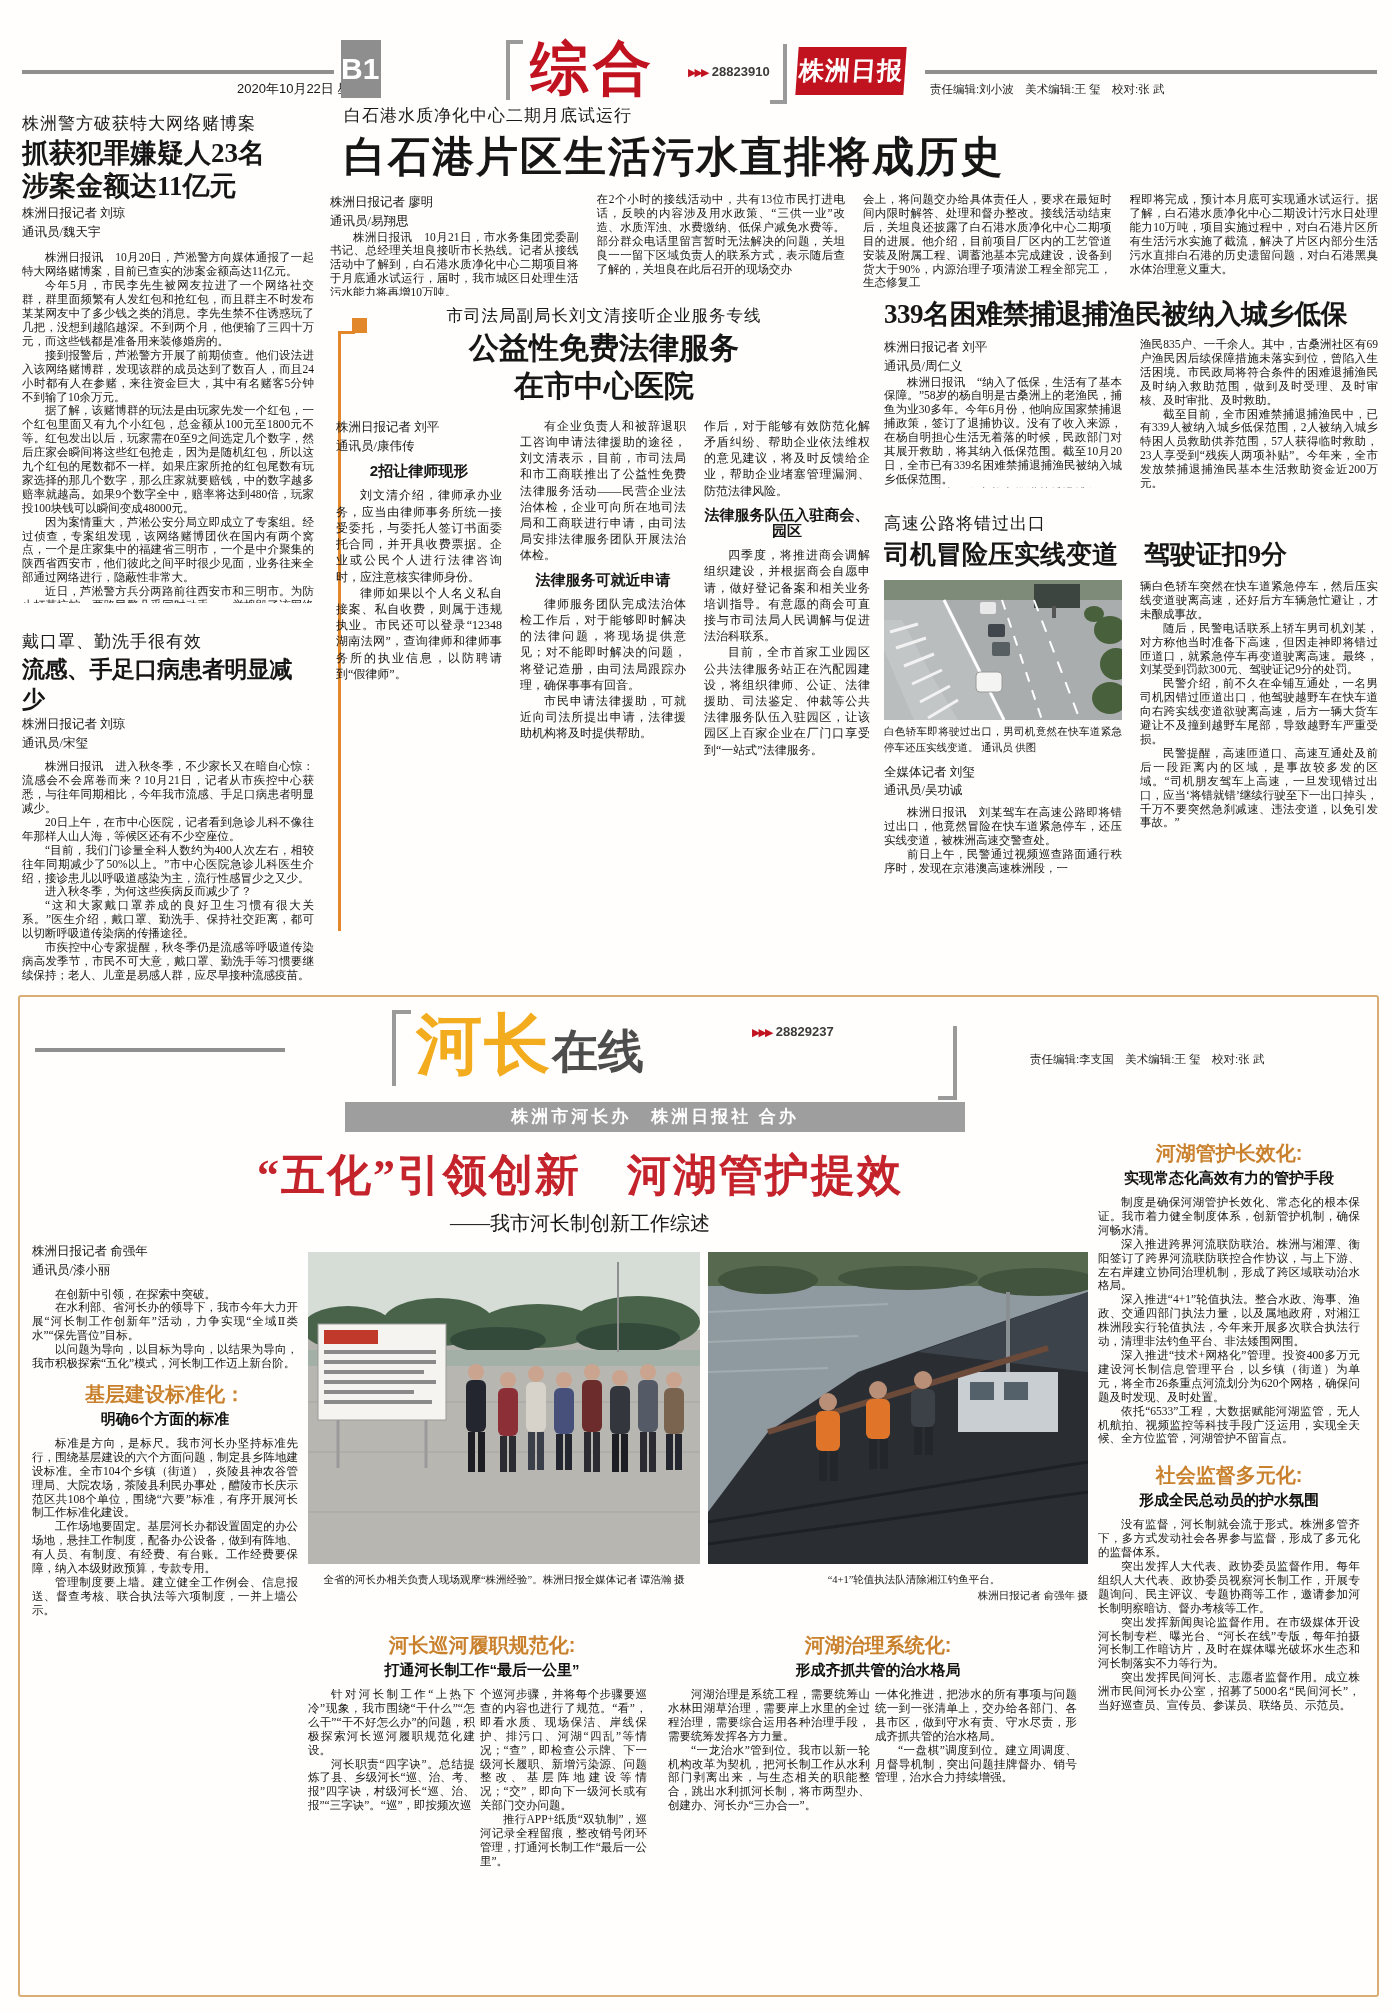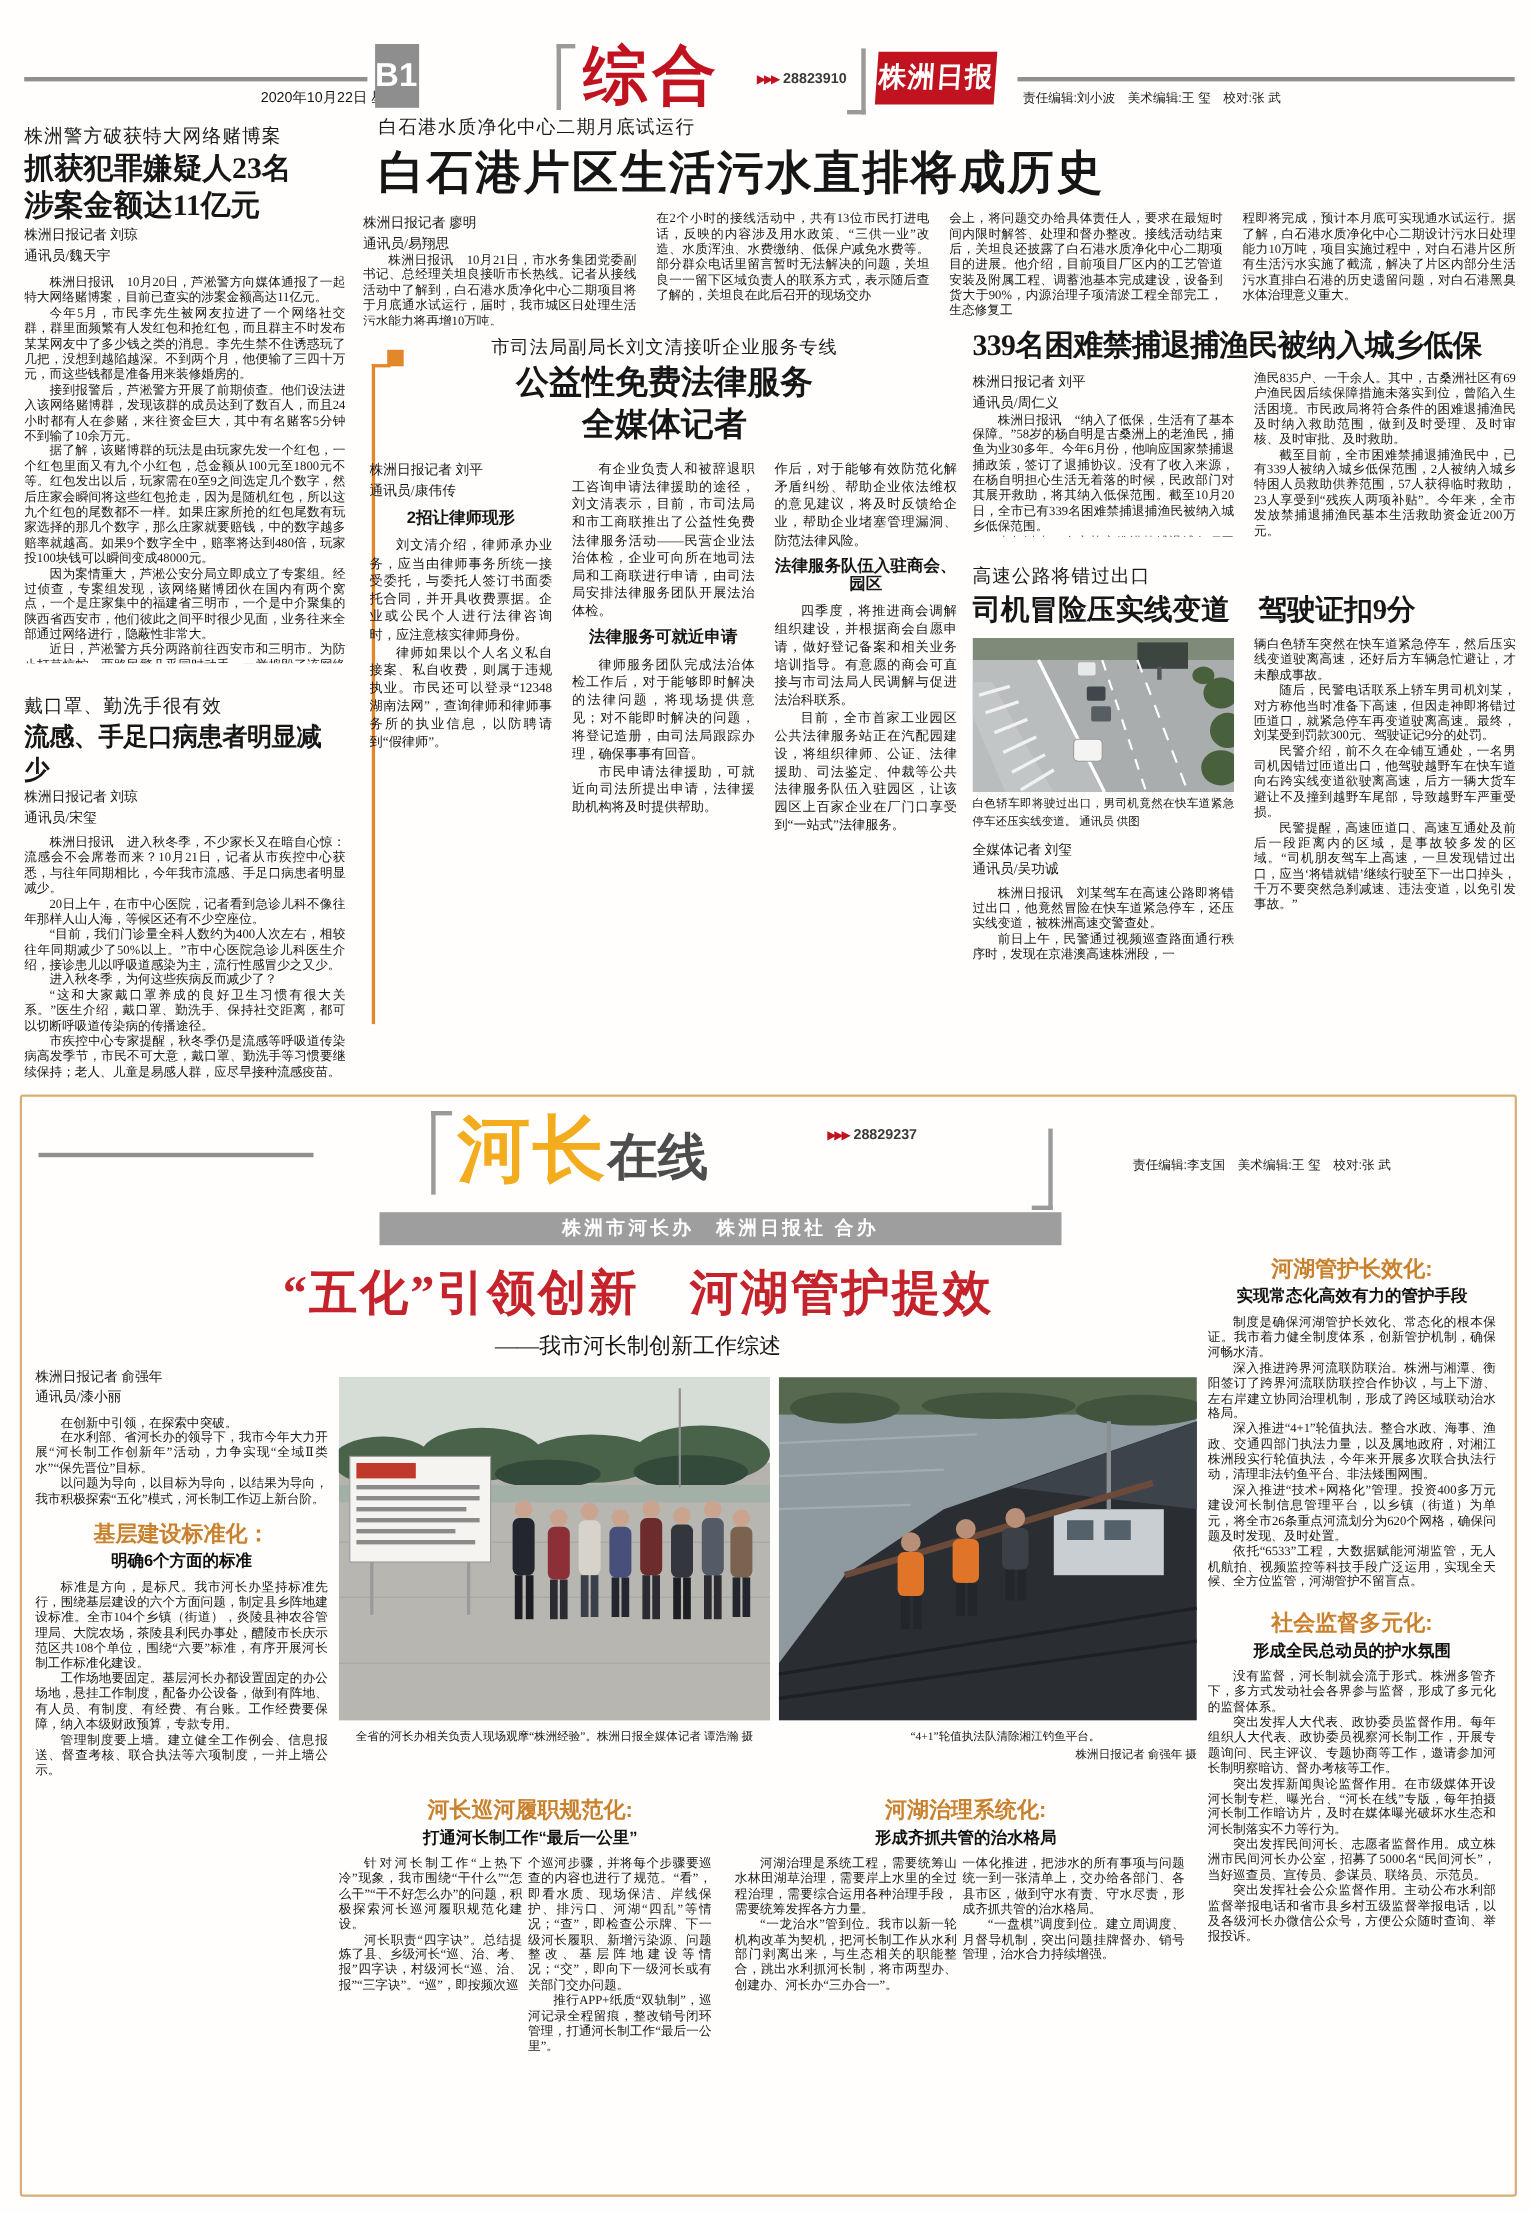--- a/index.html
+++ b/index.html
@@ -191,21 +191,21 @@
     </div>
   </section>
 
   <div class="abs deco-sq"></div>
   <div class="abs deco-h"></div>
   <div class="abs deco-v"></div>
   <section class="abs legal clip">
     <div class="kicker">市司法局副局长刘文清接听企业服务专线</div>
     <div class="hl">
       <div>公益性免费法律服务</div>
-      <div>全媒体记者</div>
+      <div>在市中心医院</div>
     </div>
     <div class="cols">
       <div class="col clip">
         <div class="byline">
           <div>株洲日报记者 刘平</div>
           <div>通讯员/康伟传</div>
         </div>
         <div class="subhead">2招让律师现形</div>
         <div>
             <p class="para">刘文清介绍，律师承办业务，应当由律师事务所统一接受委托，与委托人签订书面委托合同，并开具收费票据。企业或公民个人进行法律咨询时，应注意核实律师身份。</p>
@@ -539,17 +539,16 @@
       </div>
     <div class="osub" style="margin-top:16px">
       <span class="o1">社会监督多元化:</span>
       <span class="o2">形成全民总动员的护水氛围</span>
     </div>
     <div class="small">
         <p class="para">没有监督，河长制就会流于形式。株洲多管齐下，多方式发动社会各界参与监督，形成了多元化的监督体系。</p>
         <p class="para">突出发挥人大代表、政协委员监督作用。每年组织人大代表、政协委员视察河长制工作，开展专题询问、民主评议、专题协商等工作，邀请参加河长制明察暗访、督办考核等工作。</p>
         <p class="para">突出发挥新闻舆论监督作用。在市级媒体开设河长制专栏、曝光台、“河长在线”专版，每年拍摄河长制工作暗访片，及时在媒体曝光破坏水生态和河长制落实不力等行为。</p>
         <p class="para">突出发挥民间河长、志愿者监督作用。成立株洲市民间河长办公室，招募了5000名“民间河长”，当好巡查员、宣传员、参谋员、联络员、示范员。</p>
-        <p class="para">突出发挥社会公众监督作用。主动公布水利部监督举报电话和省市县乡村五级监督举报电话，以及各级河长办微信公众号，方便公众随时查询、举报投诉。</p>
       </div>
   </section>
 
 </div>
 
 </body></html>

